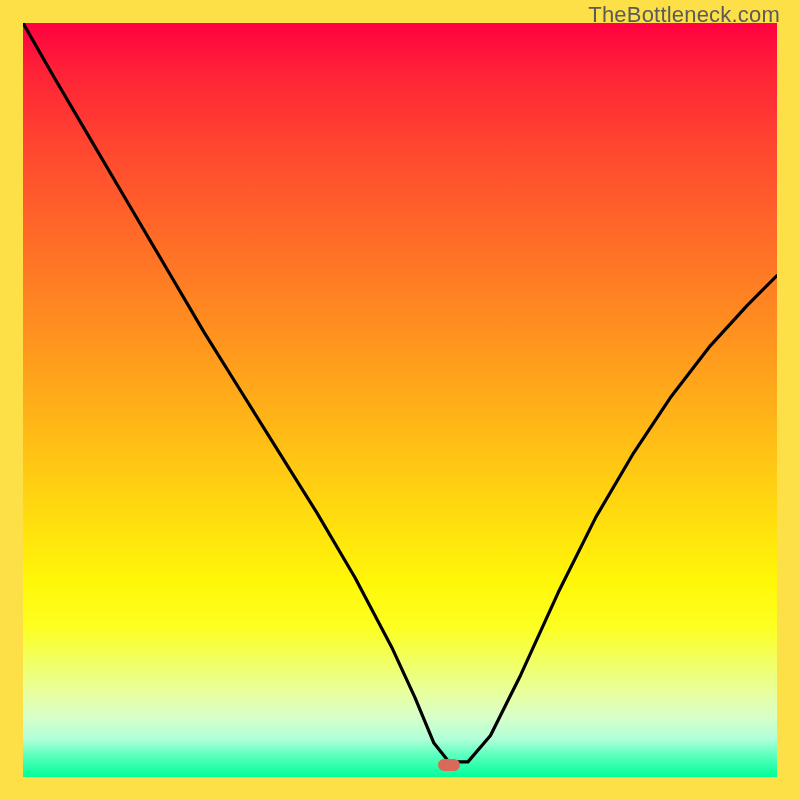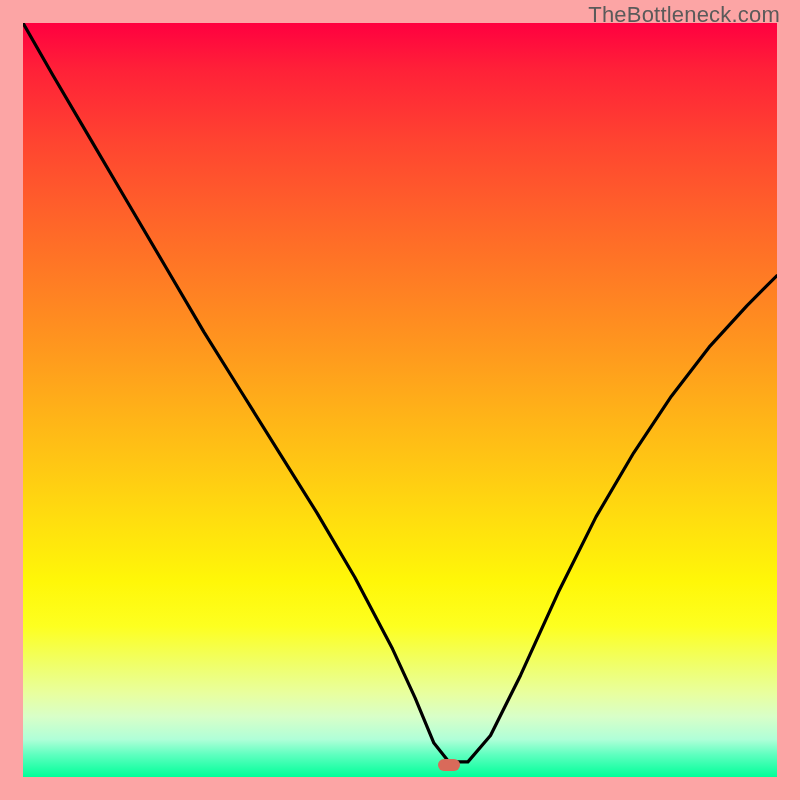--- a/index.html
+++ b/index.html
@@ -1,21 +1,21 @@
 <!DOCTYPE html>
 <html><head>
 <meta charset="utf-8">
 <style>
   * { margin: 0; padding: 0; box-sizing: border-box; }
   html, body { width: 800px; height: 800px; overflow: hidden; background: #000; }
   .container {
     width: 800px;
     height: 800px;
     position: relative;
-    background: #fca5a5;
+    background: #fde047;
   }
   .watermark {
     position: absolute;
     top: 2px;
     right: 20px;
     font-family: Arial, Helvetica, sans-serif;
     font-size: 22px;
     font-weight: 500;
     color: #5a5a5a;
     z-index: 10;

